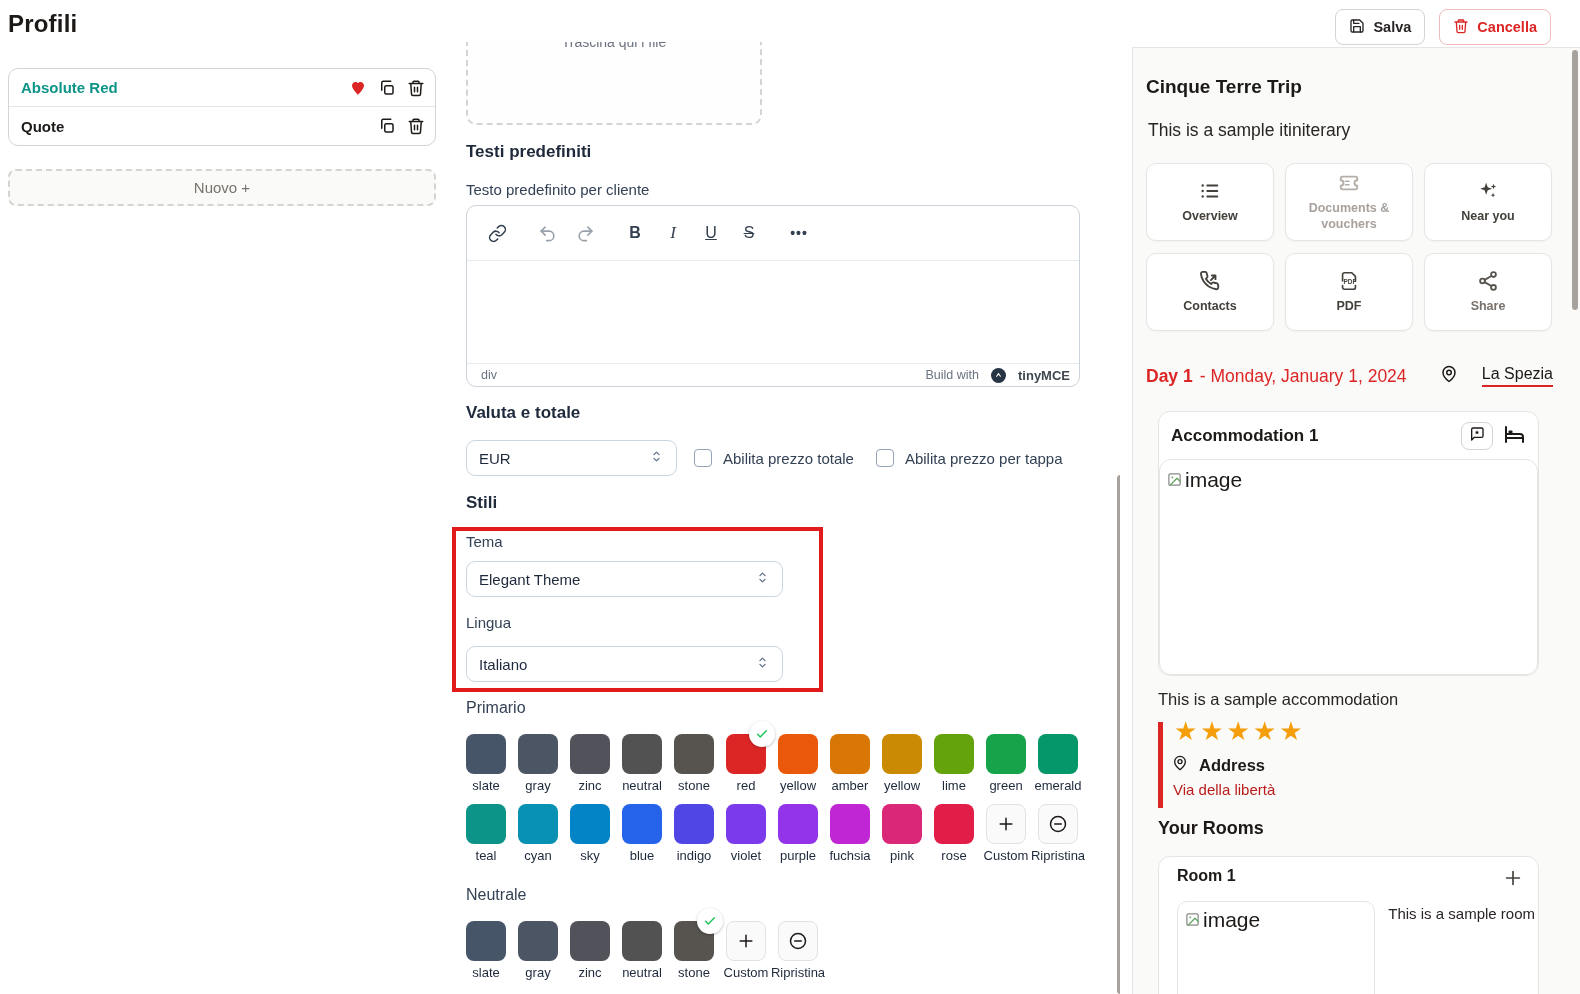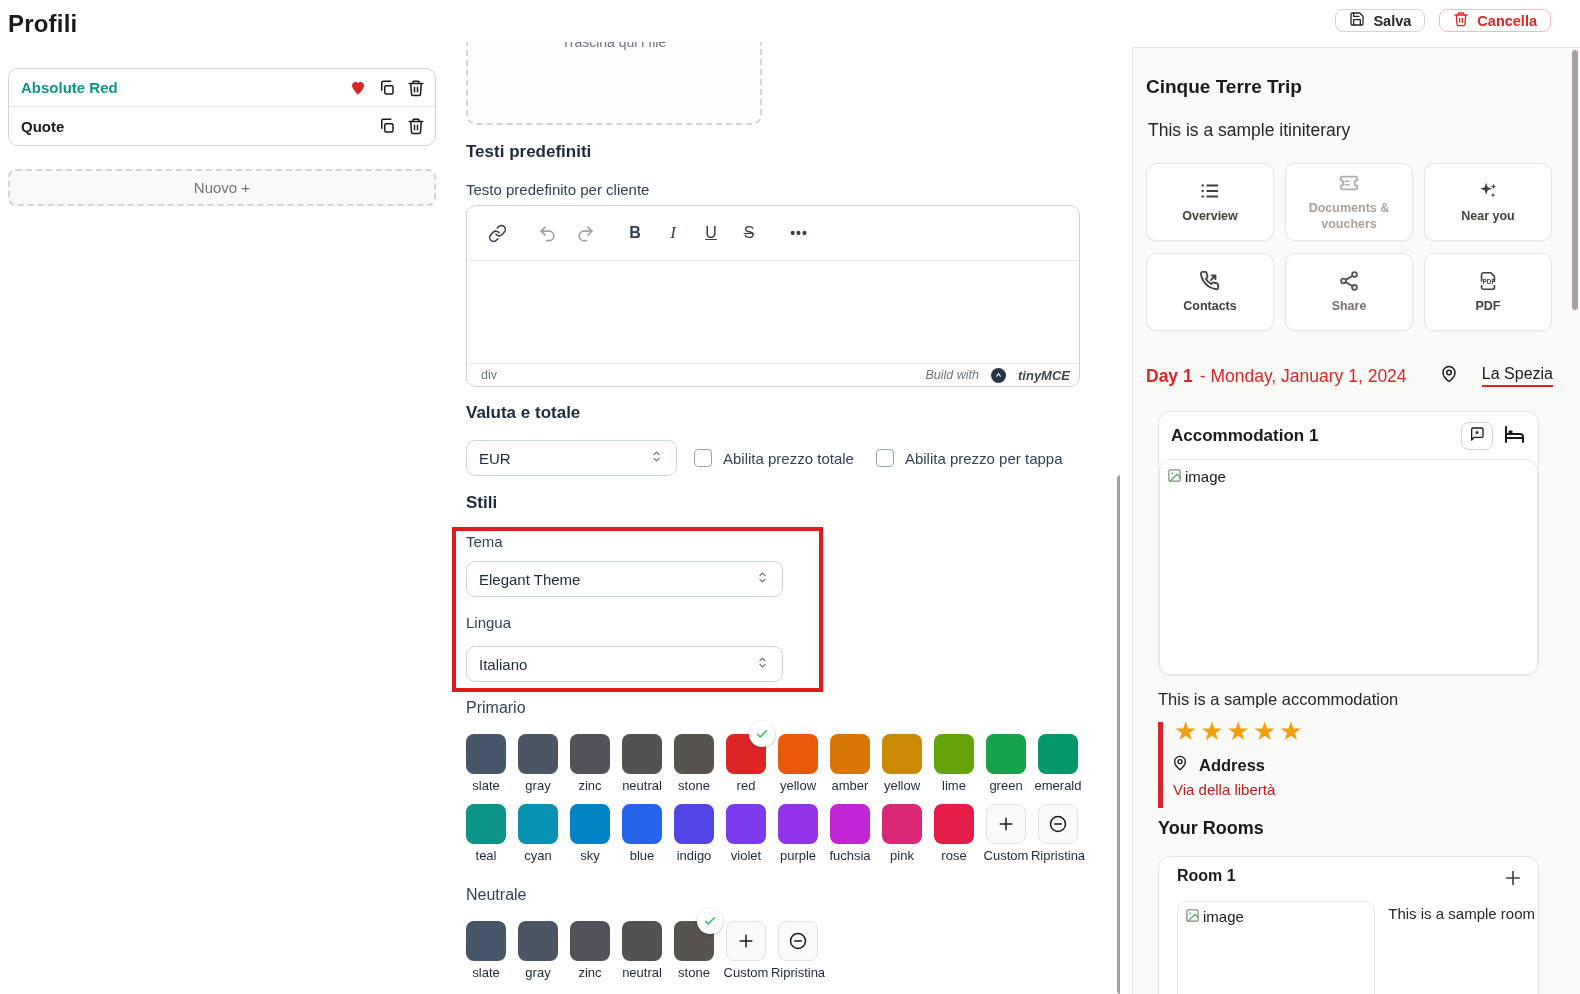--- a/index.html
+++ b/index.html
@@ -3,21 +3,21 @@
 <meta charset="utf-8">
 <style>
   * { box-sizing: border-box; margin: 0; padding: 0; }
   html,body { background:#fff; }
   body { font-family: "Liberation Sans", sans-serif; color:#1f2937; }
   #app { position:relative; width:1580px; height:994px; background:#fff; overflow:hidden; }
 
   
   .page-title { position:absolute; left:8px; top:10px; font-size:24px; font-weight:600; color:#1c1917; letter-spacing:.2px; }
   .hdr-btns { position:absolute; right:29px; top:9px; display:flex; gap:14px; }
-  .btn { display:flex; align-items:center; gap:8px; height:23px; padding:0 13px; background:#fff;
+  .btn { display:flex; align-items:center; gap:8px; height:36px; padding:0 13px; background:#fff;
          border:1px solid #d6d3d1; border-radius:8px; font-size:14.5px; font-weight:700; color:#292524; cursor:pointer; }
   .btn.danger { color:#dc2626; border-color:#f0bcbc; }
   .btn svg { width:16px; height:16px; }
 
   
   .profile-list { position:absolute; left:8px; top:68px; width:428px; border:1px solid #d6d3d1; border-radius:10px; background:#fff; overflow:hidden; }
   .profile-row { display:flex; align-items:center; height:38px; padding:0 10px; border-bottom:1px solid #e7e5e4; }
   .profile-row:last-child { border-bottom:none; }
   .profile-name { font-size:15px; font-weight:700; padding-left:2px; cursor:pointer; }
   .profile-row .spacer { flex:1; }
@@ -43,21 +43,21 @@
   .tb-gray { color:#98a1ab; }
   .tb-b { font-weight:800; }
   .tb-i { font-style:italic; font-family:"Liberation Serif", serif; font-size:17px; }
   .tb-u { text-decoration:underline; }
   .tb-s { text-decoration:line-through; }
   .tb-more { font-weight:800; letter-spacing:1px; font-size:14px; }
   .gap1 { width:22px; } .gap2 { width:10px; }
   .ed-body { flex:1; background:#fff; }
   .ed-status { height:23px; border-top:1px solid #e8ebee; display:flex; align-items:center; padding:0 9px 0 14px; font-size:12.5px; color:#6b7280; }
   .ed-status .spacer { flex:1; }
-  .brand { display:flex; align-items:center; gap:12px;font-style:italic; }
+  .brand { display:flex; align-items:center; gap:12px; }
   .brand .logo { width:15px; height:15px; border-radius:50%; background:#273444; display:flex; align-items:center; justify-content:center; }
   .brand .logo svg { width:9px; height:9px; }
   .brand .bname { font-size:13px; font-weight:800; color:#3f4750; }
 
   .select { display:flex; align-items:center; height:36px; border:1px solid #cbd5e1; border-radius:9px; background:#fff;
             padding:0 12px; font-size:15px; color:#1e293b; cursor:pointer; }
   .select .spacer { flex:1; }
   .select svg { width:15px; height:15px; color:#64748b; }
   .cbx-row { left:26px; top:398px; display:flex; align-items:center; }
   .checkbox { width:18px; height:18px; border:1.5px solid #94a3b8; border-radius:4px; background:#fff; cursor:pointer; }
@@ -101,21 +101,21 @@
 
   .acc-card { position:absolute; left:25px; top:363px; width:381px; height:265px; background:#fff; border:1px solid #e7e5e4; border-radius:12px; }
   .acc-head { display:flex; align-items:center; padding:10px 12px 0 12px; }
   .acc-title { font-size:17px; font-weight:800; color:#1c1917; }
   .acc-head .spacer { flex:1; }
   .icon-btn { width:32px; height:28px; border:1px solid #d6d3d1; border-radius:8px; background:#fff; display:flex; align-items:center;
               justify-content:center; color:#1c1917; cursor:pointer; }
   .icon-btn svg { width:16px; height:16px; }
   .bed-btn { margin-left:9px; color:#1c1917; cursor:pointer; } .bed-btn svg { width:24px; height:24px; }
   .img-box { position:absolute; left:0; top:47px; right:0; bottom:0; border:1px solid #e7e5e4; border-radius:12px; background:#fff; padding:8px 6px; }
-  .broken-img { display:flex; align-items:flex-start; gap:2px; font-size:15px; color:#1c1917; }
+  .broken-img { display:flex; align-items:flex-start; gap:2px; font-size:21px; color:#1c1917; }
   .broken-img svg { width:17px; height:15px; color:#8a8a88; }
 
   .acc-desc { position:absolute; left:25px; top:642px; font-size:16.5px; color:#292524; }
   .rating-block { position:absolute; left:25px; top:672px; }
   .red-bar { position:absolute; left:0; top:2px; width:4.5px; height:86px; background:#dc2626; }
   .stars { position:absolute; left:16px; top:-4px; font-size:26px; letter-spacing:3px; color:#f59e0b; white-space:nowrap; }
   .addr-row { position:absolute; left:14px; top:35px; display:flex; align-items:center; gap:11px; }
   .addr-row svg { width:16px; height:16px; color:#1c1917; }
   .addr-label { font-size:16.5px; font-weight:700; color:#1c1917; }
   .addr-value { position:absolute; left:15px; top:61px; font-size:15px; color:#b91c1c; white-space:nowrap; }
@@ -490,35 +490,35 @@
             </svg></span>
           <span class="nc-label">Near you</span>
         </div>
         <div class="nav-card">
           <span class="nc-icon"><svg viewBox="0 0 24 24" fill="none" stroke="currentColor" stroke-width="2" stroke-linecap="round" stroke-linejoin="round">
               <path d="M14 6h4m0 0v4m0-4l-5 5"></path>
               <path d="M21 16.5v2.6a1.9 1.9 0 0 1-2.1 1.9 18.9 18.9 0 0 1-8.2-2.9 18.6 18.6 0 0 1-5.7-5.7A18.9 18.9 0 0 1 2.1 4.2 1.9 1.9 0 0 1 4 2.1h2.6a1.9 1.9 0 0 1 1.9 1.6c.12.9.34 1.8.66 2.7a1.9 1.9 0 0 1-.43 2L7.5 9.6a15.2 15.2 0 0 0 5.7 5.7l1.2-1.2a1.9 1.9 0 0 1 2-.43c.86.32 1.76.54 2.66.66a1.9 1.9 0 0 1 1.64 1.94z"></path>
             </svg></span>
           <span class="nc-label">Contacts</span>
         </div>
+        <div class="nav-card">
+          <span class="nc-icon"><svg viewBox="0 0 24 24" fill="none" stroke="currentColor" stroke-width="1.8" stroke-linecap="round" stroke-linejoin="round">
+              <path d="M7 3h8l4 4v5M19 17v2a2 2 0 0 1-2 2H7a2 2 0 0 1-2-2v-2M5 12V5a2 2 0 0 1 2-2"></path>
+              <text x="6" y="15.5" font-size="7" font-family="Liberation Sans,sans-serif" font-weight="bold" fill="currentColor" stroke="none">PDF</text>
+            </svg></span>
+          <span class="nc-label">PDF</span>
+        </div>
         <div class="nav-card soft">
           <span class="nc-icon"><svg viewBox="0 0 24 24" fill="none" stroke="currentColor" stroke-width="2">
               <circle cx="18" cy="5" r="2.6"></circle>
               <circle cx="6" cy="12" r="2.6"></circle>
               <circle cx="18" cy="19" r="2.6"></circle>
               <path d="M8.4 10.8l7.2-4.2M8.4 13.2l7.2 4.2"></path>
             </svg></span>
           <span class="nc-label">Share</span>
-        </div>
-        <div class="nav-card">
-          <span class="nc-icon"><svg viewBox="0 0 24 24" fill="none" stroke="currentColor" stroke-width="1.8" stroke-linecap="round" stroke-linejoin="round">
-              <path d="M7 3h8l4 4v5M19 17v2a2 2 0 0 1-2 2H7a2 2 0 0 1-2-2v-2M5 12V5a2 2 0 0 1 2-2"></path>
-              <text x="6" y="15.5" font-size="7" font-family="Liberation Sans,sans-serif" font-weight="bold" fill="currentColor" stroke="none">PDF</text>
-            </svg></span>
-          <span class="nc-label">PDF</span>
         </div>
       </div>
 
     <div class="day-row">
       <span class="day-label" style="color: rgb(220, 38, 38);">Day 1</span>
       <span class="day-date" style="color: rgb(220, 38, 38);">- Monday, January 1, 2024</span>
       <span class="spacer"></span>
       <span class="loc">
         <span><svg viewBox="0 0 24 24" fill="none" stroke="currentColor" stroke-width="2" stroke-linecap="round" stroke-linejoin="round">
               <path d="M20 10c0 6-8 12-8 12S4 16 4 10a8 8 0 0 1 16 0z"></path>

